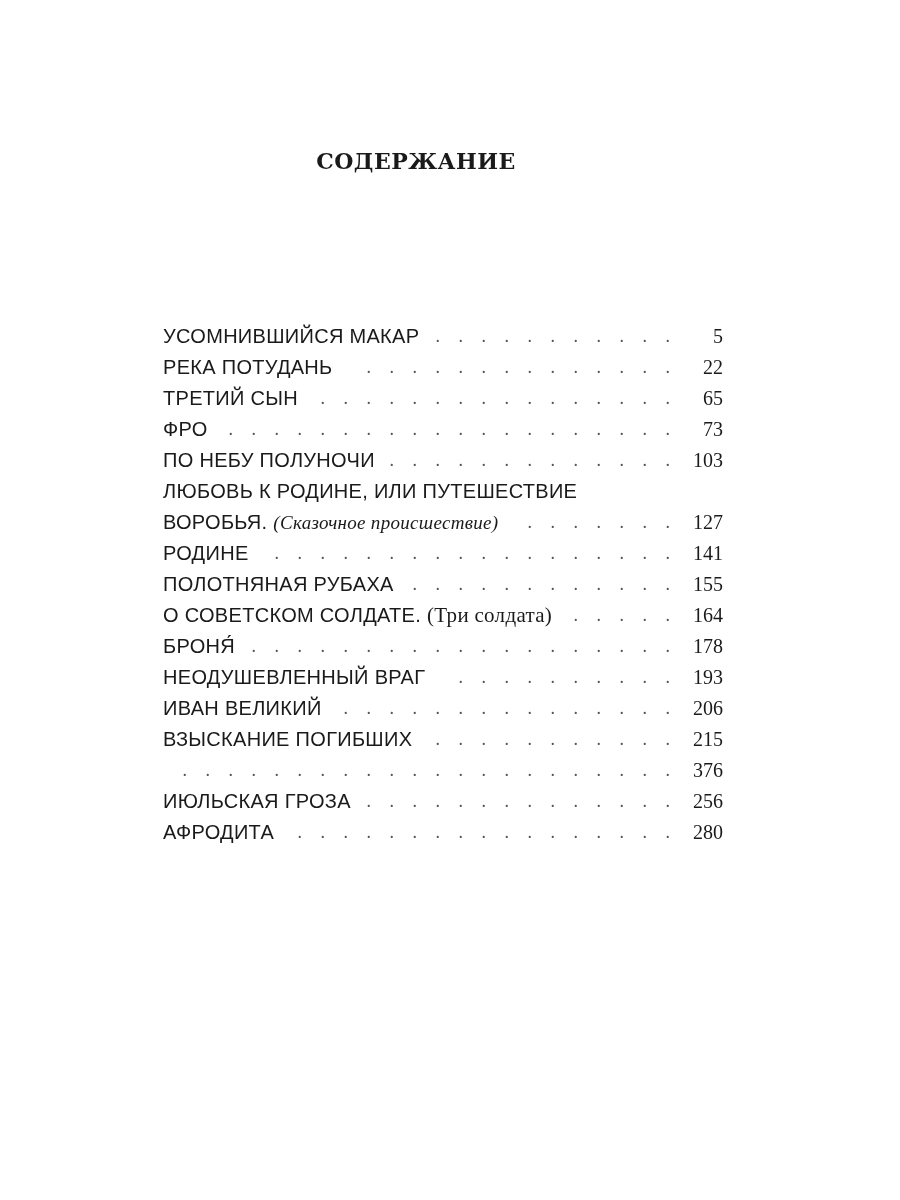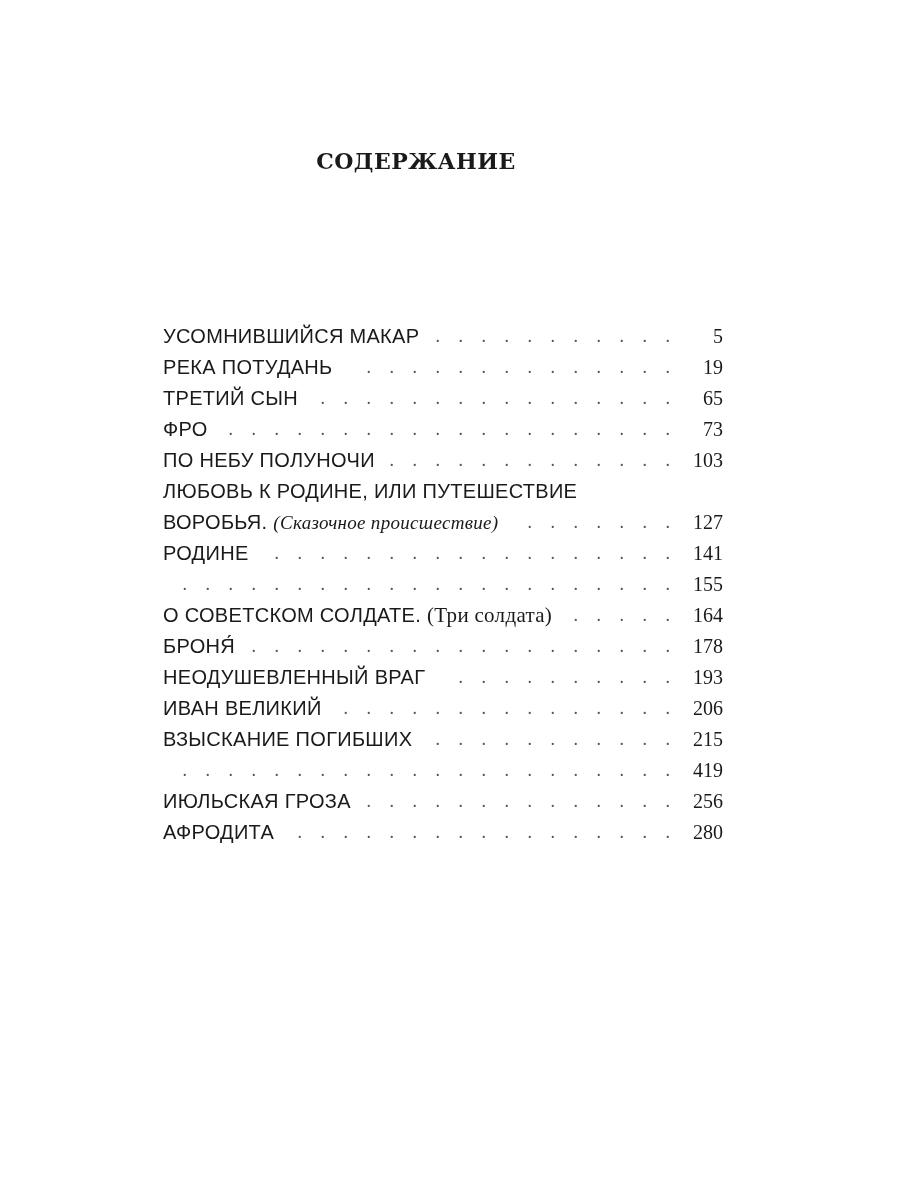--- a/index.html
+++ b/index.html
@@ -34,21 +34,21 @@
 
   <div class="row">
     <span class="label">УСОМНИВШИЙСЯ МАКАР</span>
     <span class="dots">. . . . . . . . . . . . . . . . . . . . . . . . . . . . . . . . . . . . . . . . . . . . . . . . . . . .</span>
     <span class="page">5</span>
   </div>
 
   <div class="row">
     <span class="label">РЕКА ПОТУДАНЬ</span>
     <span class="dots">. . . . . . . . . . . . . . . . . . . . . . . . . . . . . . . . . . . . . . . . . . . . . . . . . . . .</span>
-    <span class="page">19</span>
+    <span class="page">22</span>
   </div>
 
   <div class="row">
     <span class="label">ТРЕТИЙ СЫН</span>
     <span class="dots">. . . . . . . . . . . . . . . . . . . . . . . . . . . . . . . . . . . . . . . . . . . . . . . . . . . .</span>
     <span class="page">65</span>
   </div>
 
   <div class="row">
     <span class="label">ФРО</span>
@@ -71,20 +71,21 @@
     <span class="page">127</span>
   </div>
 
   <div class="row">
     <span class="label">РОДИНЕ</span>
     <span class="dots">. . . . . . . . . . . . . . . . . . . . . . . . . . . . . . . . . . . . . . . . . . . . . . . . . . . .</span>
     <span class="page">141</span>
   </div>
 
   <div class="row">
+    <span class="label">ПОЛОТНЯНАЯ РУБАХА</span>
     <span class="dots">. . . . . . . . . . . . . . . . . . . . . . . . . . . . . . . . . . . . . . . . . . . . . . . . . . . .</span>
     <span class="page">155</span>
   </div>
 
   <div class="row">
     <span class="label"><span>О СОВЕТСКОМ СОЛДАТЕ.</span> <span class="sub2">(Три солдата)</span></span>
     <span class="dots">. . . . . . . . . . . . . . . . . . . . . . . . . . . . . . . . . . . . . . . . . . . . . . . . . . . .</span>
     <span class="page">164</span>
   </div>
 
@@ -107,21 +108,21 @@
   </div>
 
   <div class="row">
     <span class="label">ВЗЫСКАНИЕ ПОГИБШИХ</span>
     <span class="dots">. . . . . . . . . . . . . . . . . . . . . . . . . . . . . . . . . . . . . . . . . . . . . . . . . . . .</span>
     <span class="page">215</span>
   </div>
 
   <div class="row">
     <span class="dots">. . . . . . . . . . . . . . . . . . . . . . . . . . . . . . . . . . . . . . . . . . . . . . . . . . . .</span>
-    <span class="page">419</span>
+    <span class="page">376</span>
   </div>
 
   <div class="row">
     <span class="label">ИЮЛЬСКАЯ ГРОЗА</span>
     <span class="dots">. . . . . . . . . . . . . . . . . . . . . . . . . . . . . . . . . . . . . . . . . . . . . . . . . . . .</span>
     <span class="page">256</span>
   </div>
 
   <div class="row">
     <span class="label">АФРОДИТА</span>

